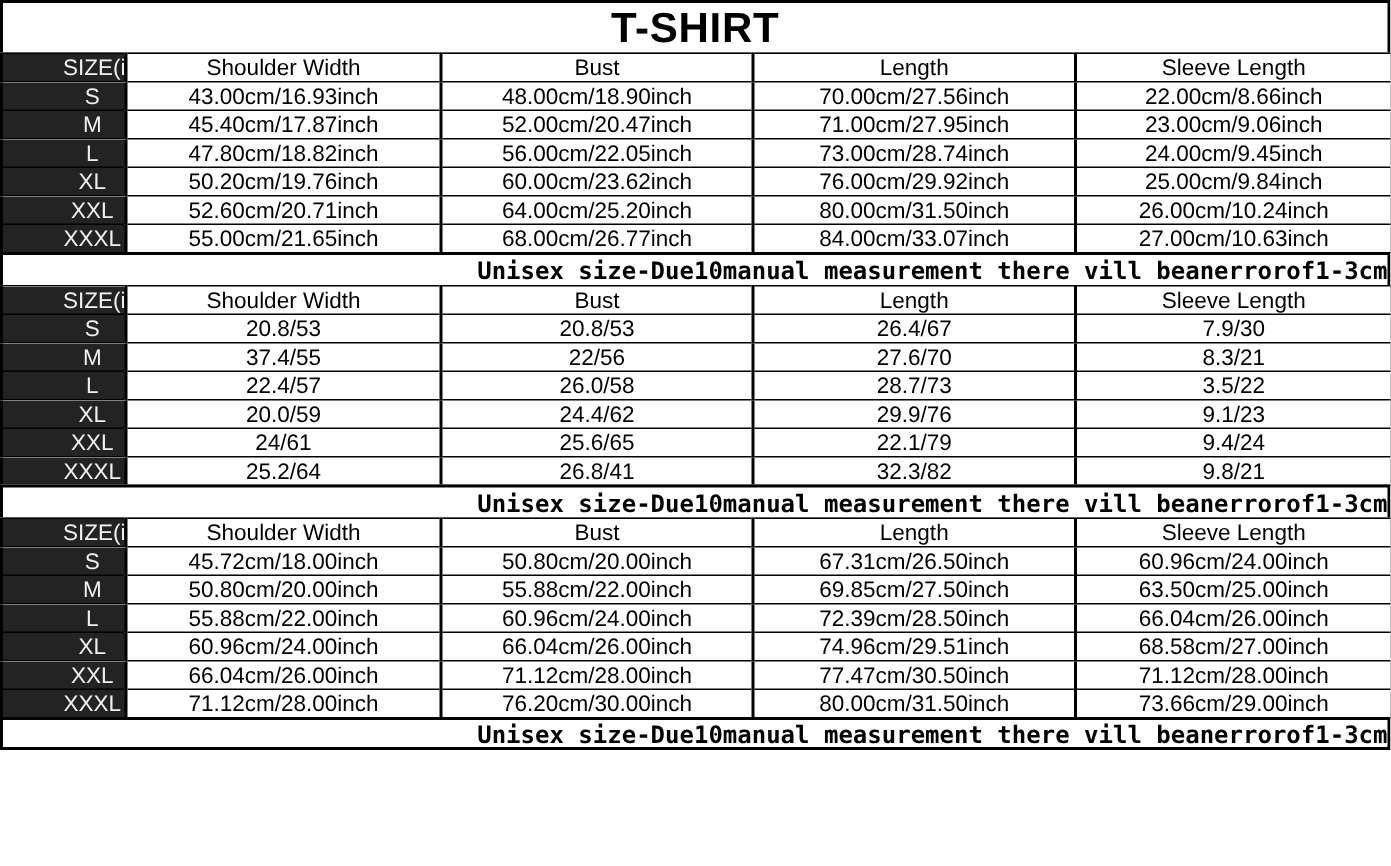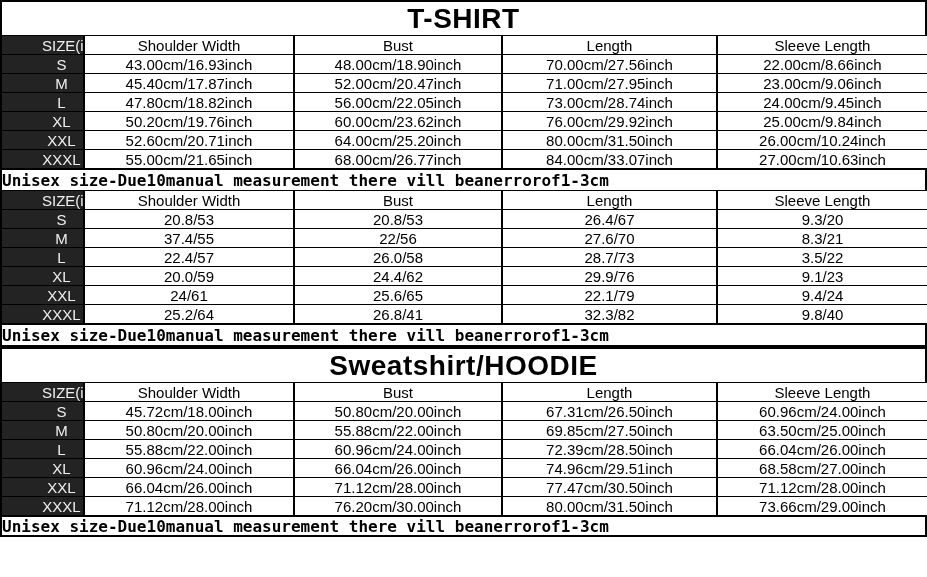--- a/index.html
+++ b/index.html
@@ -47,21 +47,21 @@
     color:var(--dark-cell-text,#f0f0f0);
     padding-left:40px;
   }
   .note-bar{
     box-sizing:border-box;
     width:927px;
     height:24px;
     border:2px solid #000;
     margin-top:-1px;
     background:#fff;
-    text-align:left;
+    text-align:right;
     font-family:"DejaVu Sans Mono", monospace;
     font-weight:bold;
     font-size:16px;
     line-height:21px;
     color:#000;
   }
   .chart-section:last-child .note-bar{height:22px;line-height:19px;}
 </style>
 </head>
 <body>
@@ -152,21 +152,21 @@
             <th>Length</th>
             <th>Sleeve Length</th>
           </tr>
         </thead>
       <tbody>
           <tr>
             <td class="size-cell">S</td>
             <td>20.8/53</td>
             <td>20.8/53</td>
             <td>26.4/67</td>
-            <td>9.3/20</td>
+            <td>7.9/30</td>
           </tr>
           <tr>
             <td class="size-cell">M</td>
             <td>37.4/55</td>
             <td>22/56</td>
             <td>27.6/70</td>
             <td>8.3/21</td>
           </tr>
           <tr>
             <td class="size-cell">L</td>
@@ -187,29 +187,28 @@
             <td>24/61</td>
             <td>25.6/65</td>
             <td>22.1/79</td>
             <td>9.4/24</td>
           </tr>
           <tr>
             <td class="size-cell">XXXL</td>
             <td>25.2/64</td>
             <td>26.8/41</td>
             <td>32.3/82</td>
-            <td>9.8/40</td>
+            <td>9.8/21</td>
           </tr>
         </tbody>
     </table>
     <div class="note-bar">Unisex size-Due10manual measurement there vill beanerrorof1-3cm</div>
   </section>
 
   <section class="chart-section">
-    <div class="section-title">Sweatshirt/HOODIE</div>
     <table class="size-table">
       <colgroup>
         <col style="width:83px">
           <col style="width:210px">
           <col style="width:208px">
           <col style="width:215px">
           <col style="width:211px">
       </colgroup>
       <thead>
           <tr>

